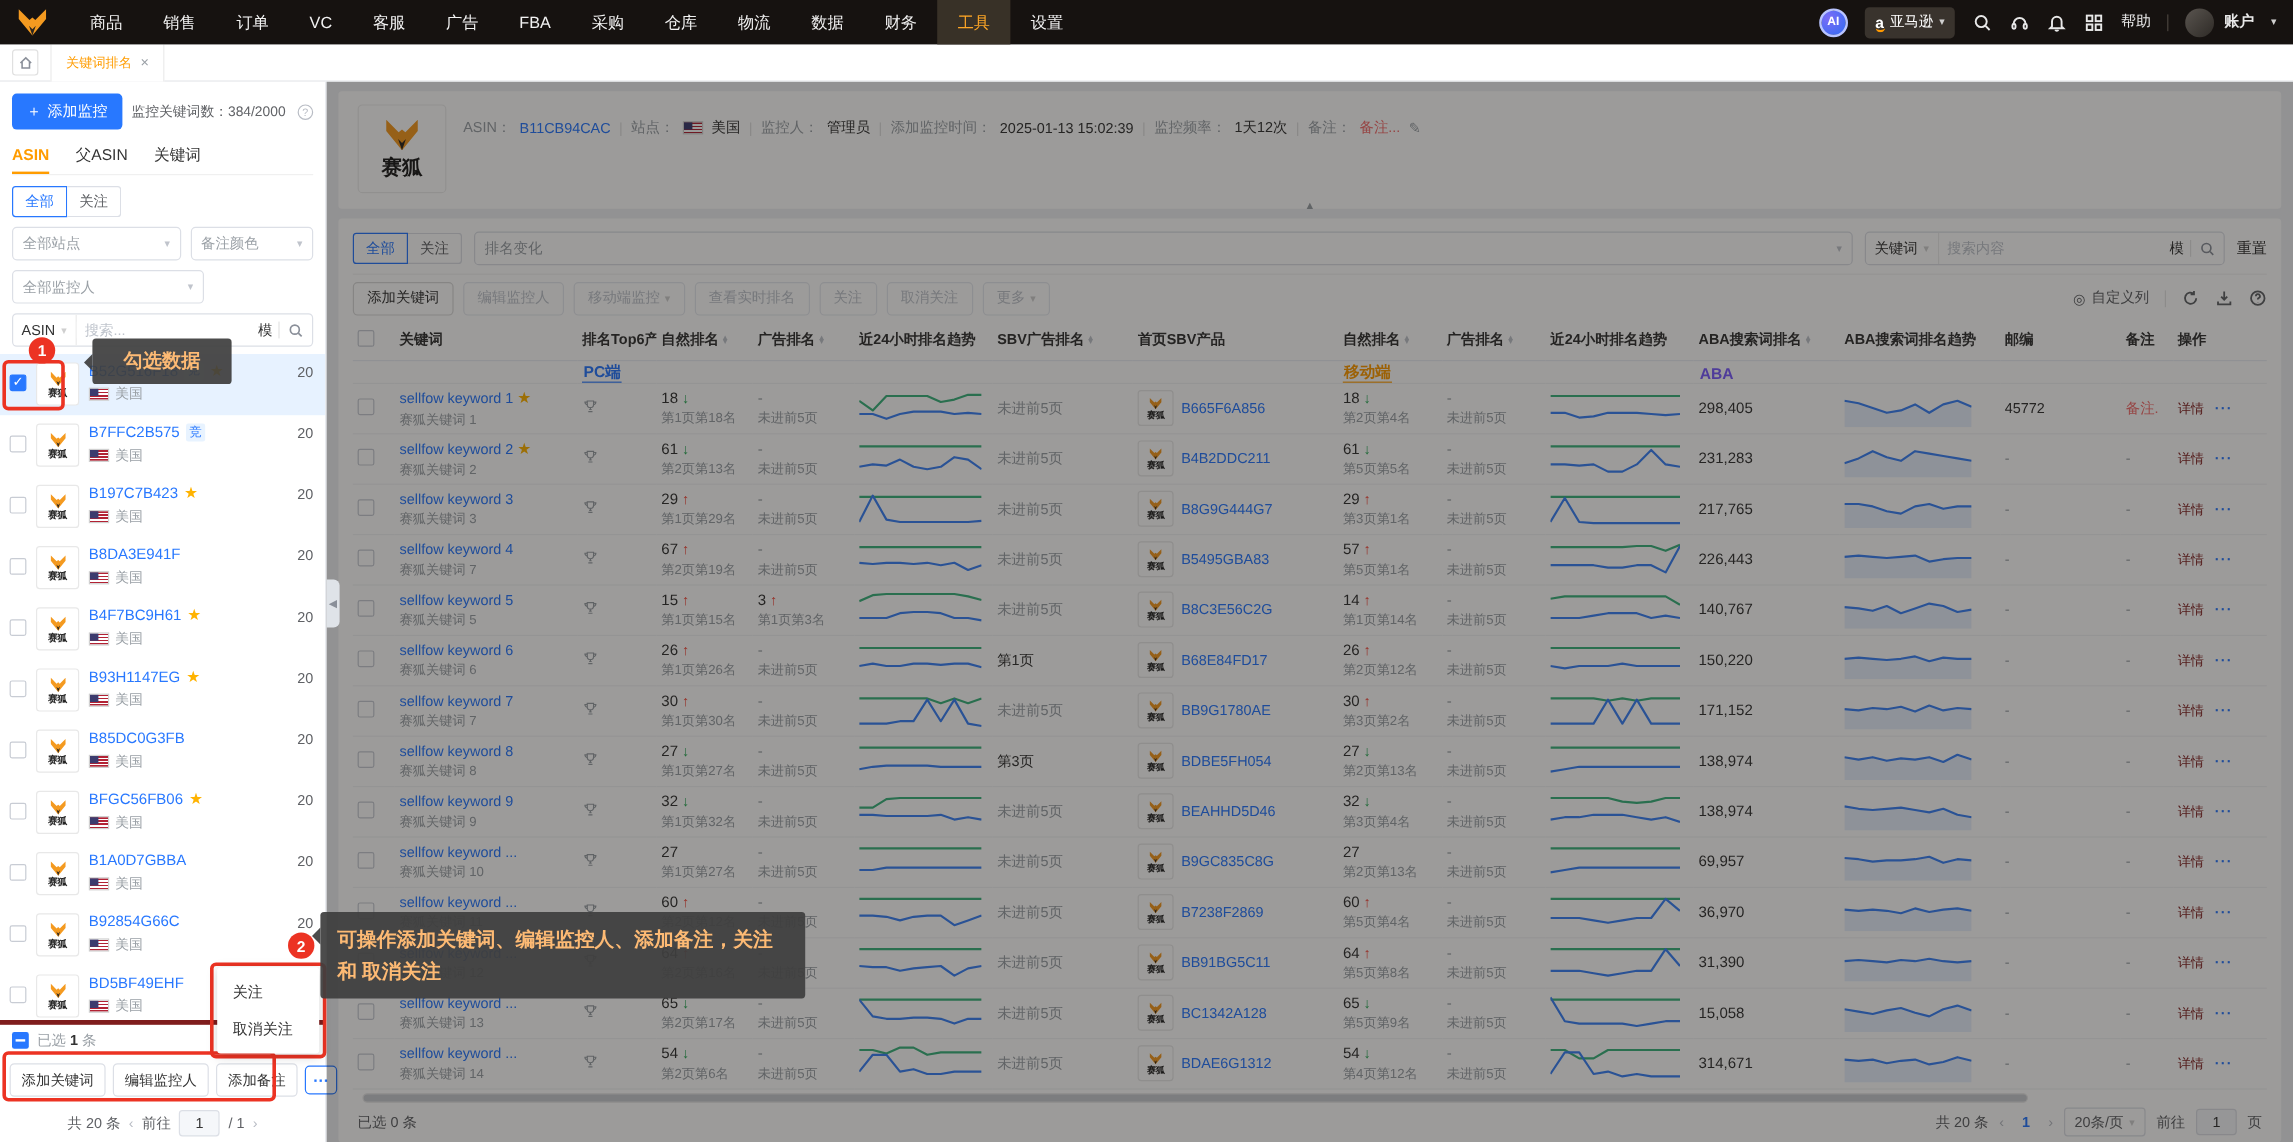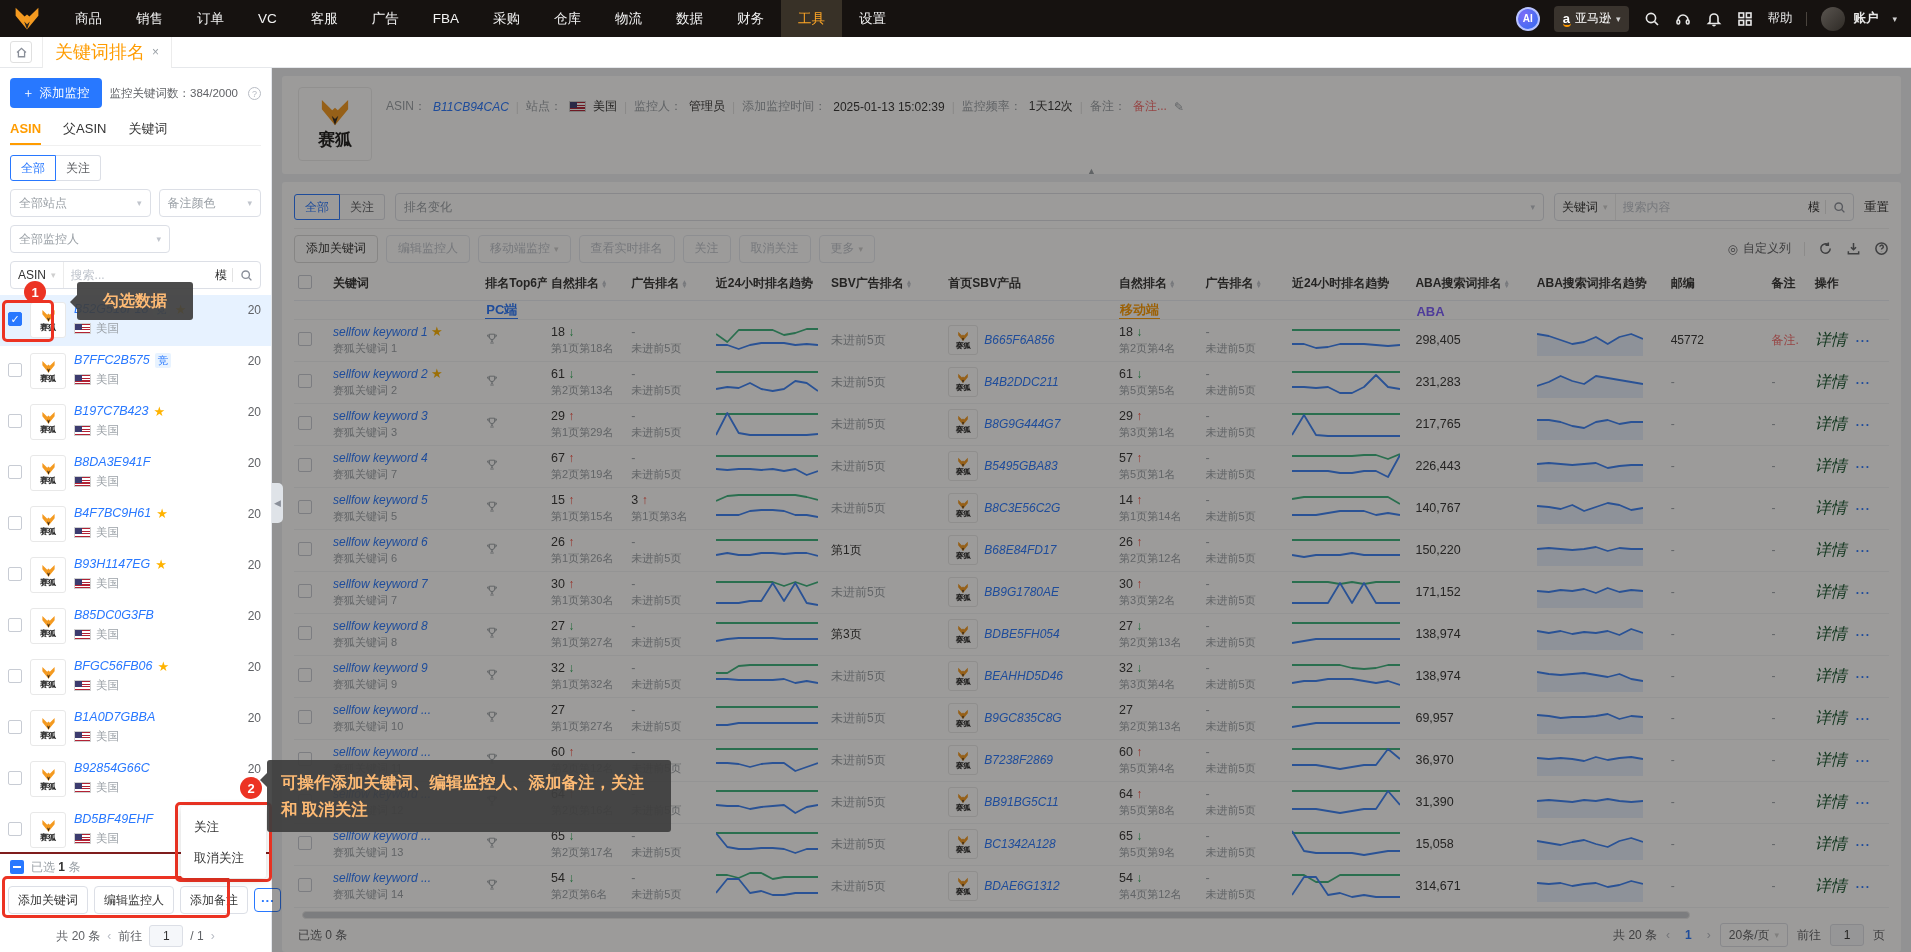--- a/index.html
+++ b/index.html
@@ -1,18 +1,18 @@
 <!DOCTYPE html>
 <html><head>
 <meta charset="utf-8">
 <style>
   * { margin:0; padding:0; box-sizing:border-box; }
   html,body { width:1911px; height:952px; overflow:hidden; }
   body { font-family:"Liberation Sans","DejaVu Sans",sans-serif; background:#eef0f3; position:relative; font-size:12px; color:#333; }
-  a { text-decoration:none;font-style:italic; }
+  a { text-decoration:none; }
 
   
   .topnav { height:37px; background:#161210; display:flex; align-items:center; padding:0 14px; position:relative; z-index:20; }
   .logo-fox { width:26px; height:26px; margin-right:18px; flex:0 0 auto; }
   .nav-menu { display:flex; align-items:center; height:100%; }
   .nav-item { color:#f2f2f2; font-size:13.5px; padding:0 17px; height:37px; line-height:37px; cursor:pointer; white-space:nowrap; }
   .nav-item.active { background:#383127; color:#ffa726; }
   .topnav-right { margin-left:auto; display:flex; align-items:center; gap:14px; color:#e8e8e8; }
   .ai-badge { width:24px; height:24px; border-radius:50%; background:radial-gradient(circle at 30% 30%, #7c6cf8, #2f6bf0); border:2px solid #b9c4ff; color:#fff; font-size:10px; font-weight:bold; display:flex; align-items:center; justify-content:center; }
   .mkt-btn { background:#39332d; border-radius:4px; height:26px; display:flex; align-items:center; gap:5px; padding:0 9px; color:#fff; font-size:12px; cursor:pointer; }
@@ -24,21 +24,21 @@
   .help-label { font-size:12.5px; cursor:pointer; }
   .tn-divider { width:1px; height:14px; background:#4a443e; }
   .avatar { width:24px; height:24px; border-radius:50%; background:linear-gradient(135deg,#5a5550,#2e2a26); display:inline-block; }
   .account-label { font-size:12.5px; font-weight:bold; margin-left:-6px; }
 
   
   .tabbar { height:31px; background:#fff; border-bottom:1px solid #e6e8eb; display:flex; align-items:center; padding:0 10px; position:relative; z-index:15; }
   .home-btn { width:22px; height:22px; border:1px solid #e0e0e0; border-radius:3px; display:flex; align-items:center; justify-content:center; cursor:pointer; }
   .home-btn svg { width:13px; height:13px; stroke:#8a8f99; fill:none; stroke-width:1.6; }
   .tab { height:31px; margin-left:10px; padding:0 12px; border-left:1px solid #ececec; border-right:1px solid #ececec; display:flex; align-items:center; gap:7px; background:#fff; }
-  .tab-label { color:#ff9c00; font-size:18px; }
+  .tab-label { color:#ff9c00; font-size:11px; }
   .tab-close { color:#9aa0a6; font-size:12px; cursor:pointer; }
 
   
   .layout { display:flex; height:884px; }
 
   
   .sidebar { width:272px; background:#fff; border-right:1px solid #e4e7ec; display:flex; flex-direction:column; position:relative; z-index:10; }
   .sb-head { padding:8px 10px 0 10px; }
   .add-row { display:flex; align-items:center; gap:8px; height:34px; }
   .btn-add { background:#2878ff; color:#fff; border:none; border-radius:4px; height:30px; padding:0 12px; font-size:12.5px; cursor:pointer; display:flex; align-items:center; gap:5px; }
@@ -75,21 +75,21 @@
   .sb-item-main { flex:1; min-width:0; }
   .sb-line1 { display:flex; align-items:center; gap:5px; }
   .asin-link { color:#2878ff; font-size:12.5px; }
   .tag-comp { background:#e8f3ff; color:#2878ff; font-size:10.5px; padding:0 3px; border-radius:2px; line-height:15px; }
   .star { color:#ffb300; font-size:13px; }
   .sb-line2 { display:flex; align-items:center; gap:5px; margin-top:4px; color:#9aa0a6; font-size:11.5px; }
   .flag { width:17px; height:11px; position:relative; display:inline-block; background:repeating-linear-gradient(180deg,#b22234 0 1.3px,#fff 1.3px 2.6px); border:0.5px solid #d0d0d0; flex:0 0 auto; }
   .flag::after { content:""; position:absolute; left:0; top:0; width:7px; height:6px; background:#3c3b6e; }
   .sb-count { color:#606266; font-size:12px; margin-left:auto; padding-top:2px; }
 
-  .sb-foot { border-top:2px solid #7f1d1d; }
+  .sb-foot { border-top:4px solid #7f1d1d; }
   .sel-row { height:26px; display:flex; align-items:center; gap:7px; padding:0 10px; color:#9aa0a6; font-size:12px; }
   .cb-ind { width:14px; height:14px; background:#2878ff; border-radius:2px; position:relative; }
   .cb-ind::after { content:""; position:absolute; left:3px; right:3px; top:6px; height:2px; background:#fff; }
   .sel-row b { color:#333; }
   .foot-btns { display:flex; gap:6px; padding:6px 8px; align-items:center; }
   .fbtn { border:1px solid #dcdfe6; border-radius:4px; background:#fff; height:28px; padding:0 9px; font-size:12px; color:#333; cursor:pointer; white-space:nowrap; }
   .fbtn-more { border:1px solid #2878ff; color:#2878ff; border-radius:4px; background:#fff; height:24px; padding:0 6px; cursor:pointer; font-weight:bold; }
   .sb-pager { height:32px; display:flex; align-items:center; justify-content:center; gap:7px; color:#606266; font-size:12px; }
   .pg-arrow { color:#b8bcc4; font-size:12px; cursor:pointer; }
   .pg-input { width:34px; height:22px; border:1px solid #dcdfe6; border-radius:3px; background:#f5f7fa; text-align:center; line-height:20px; color:#333; }
@@ -142,21 +142,21 @@
   .sub { color:#9aa0a6; font-size:11px; margin-top:2px; }
   .kwlink { color:#2878ff; font-size:12px; }
   .ticon svg { width:14px; height:14px; }
   .val { font-size:12.5px; color:#333; }
   .muted { color:#9aa0a6; }
   .pwrap { display:flex; align-items:center; gap:6px; }
   .pimg { width:30px; height:30px; border:1px solid #e8e8e8; border-radius:3px; display:flex; flex-direction:column; align-items:center; justify-content:center; flex:0 0 auto; }
   .pimg svg { width:14px; height:11px; }
   .pimg .bl { font-size:7.5px; font-weight:bold; color:#222; line-height:7px; }
   .asinlink { color:#2878ff; font-size:12px; }
-  .op-link { color:#14532d; font-size:16px; cursor:pointer;margin-top:31px; }
+  .op-link { color:#7f1d1d; font-size:11px; cursor:pointer;margin-top:31px; }
   .op-dots { color:#2878ff; font-weight:bold; letter-spacing:1px; margin-left:9px; cursor:pointer; }
   .trend-svg { display:block; }
 
   .hscroll { height:9px; margin:2px 0 2px 0; }
   .hscroll .thumb { height:8px; width:87%; background:#c8cbd0; border-radius:4px; }
 
   .bottom-bar { height:29px; display:flex; align-items:center; font-size:12px; color:#606266; padding:0 4px; }
   .bb-right { margin-left:auto; display:flex; align-items:center; gap:9px; }
   .pp-box { border:1px solid #dcdfe6; border-radius:3px; height:24px; display:flex; align-items:center; gap:5px; padding:0 8px; cursor:pointer; color:#606266; }
   .page-num { color:#2878ff; font-weight:bold; padding:0 6px; cursor:pointer; }

